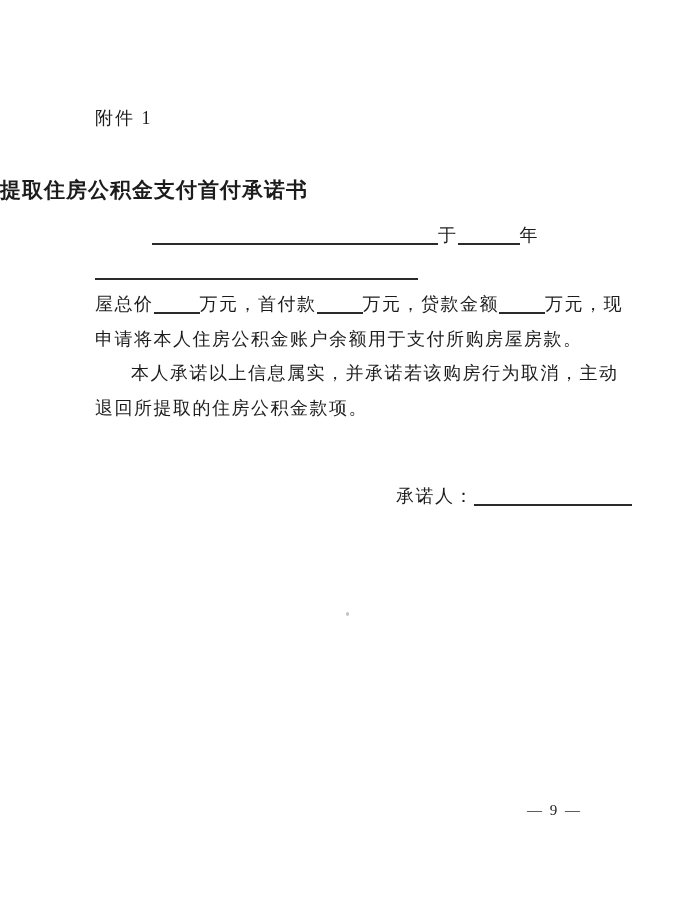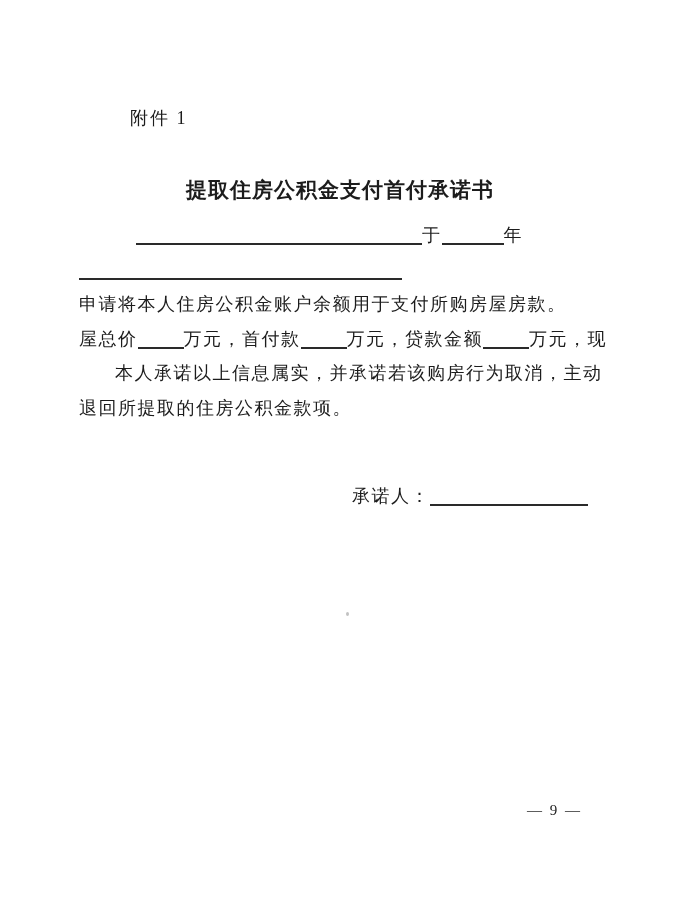--- a/index.html
+++ b/index.html
@@ -15,37 +15,35 @@
     font-family: "Liberation Serif", serif;
     color: #1c1c1c;
     overflow: hidden;
   }
   .attachment-label {
     position: absolute;
     left: 95px;
     top: 106px;
     font-size: 18px;
     letter-spacing: 2px;
-    margin-left: 35px;
   }
   .doc-title {
     position: absolute;
     left: 0;
     top: 176px;
     width: 680px;
     margin: 0;
-    text-align: center;
     font-family: "Liberation Sans", sans-serif;
     font-weight: bold;
     font-size: 21px;
     letter-spacing: 1px;
   }
   .doc-body {
     position: absolute;
-    left: 79px;
+    left: 95px;
     top: 218px;
     width: 498px;
     font-size: 18px;
     line-height: 34.5px;
     letter-spacing: 1.5px;
     white-space: nowrap;
   }
   .form-line { height: 34.5px; }
   .blank {
     display: inline-block;
@@ -65,21 +63,21 @@
   .w148 { width: 148px; }
   .signature-block {
     position: absolute;
     left: 352px;
     top: 479px;
     font-size: 18px;
     line-height: 34px;
     letter-spacing: 1.5px;
     white-space: nowrap;
   }
-  .signature-row { height: 34px; }
+  .signature-row { height: 34px; margin-left: 44px; }
   .page-number {
     position: absolute;
     right: 98px;
     top: 802px;
     font-size: 15px;
     letter-spacing: 2px;
   }
   .scan-speck {
     position: absolute;
     left: 346px;
@@ -104,25 +102,25 @@
     <div class="form-line">
       <span class="indent-57"></span><span class="blank w286"></span><span>于</span><span class="blank w62"></span><span>年</span>
     </div>
 
 
     <div class="form-line">
       <span class="blank w323"></span>
     </div>
 
     <div class="form-line">
-      <span>申请将本人住房公积金账户余额用于支付所购房屋房款。</span>
+      <span>屋总价</span><span class="blank w46"></span><span>万元，首付款</span><span class="blank w46"></span><span>万元，贷款金额</span><span class="blank w46"></span><span>万元，现</span>
     </div>
 
     <div class="form-line">
-      <span>屋总价</span><span class="blank w46"></span><span>万元，首付款</span><span class="blank w46"></span><span>万元，贷款金额</span><span class="blank w46"></span><span>万元，现</span>
+      <span>申请将本人住房公积金账户余额用于支付所购房屋房款。</span>
     </div>
 
     <div class="form-line">
       <span class="indent-36"></span><span>本人承诺以上信息属实，并承诺若该购房行为取消，主动</span>
     </div>
 
     <div class="form-line">
       <span>退回所提取的住房公积金款项。</span>
     </div>
 

